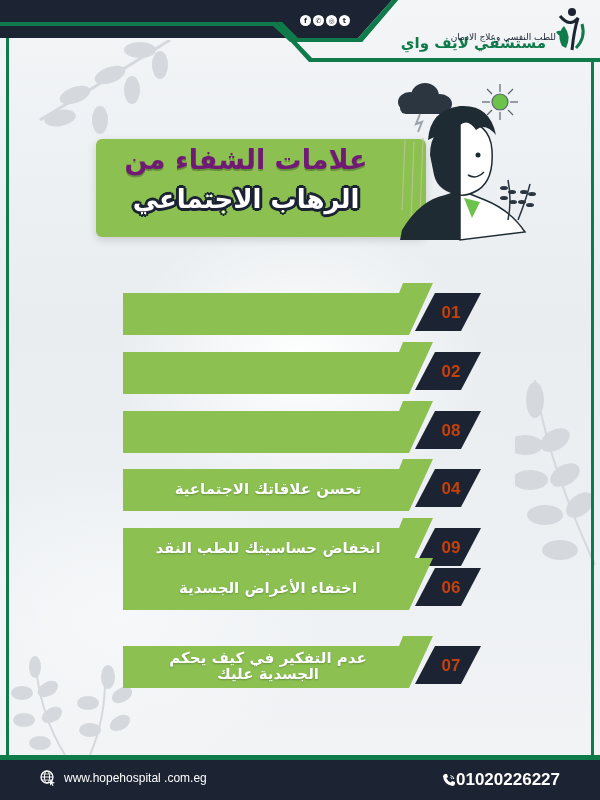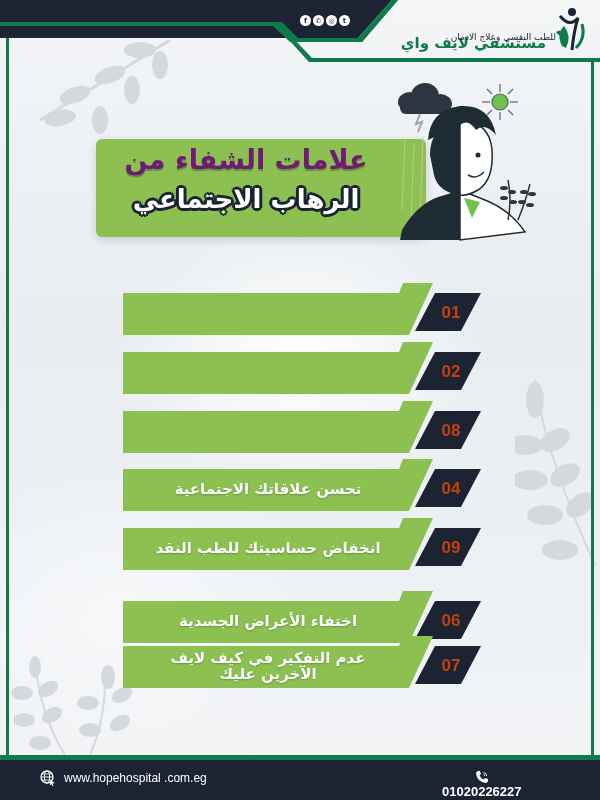--- a/index.html
+++ b/index.html
@@ -48,21 +48,21 @@
   .row .txt { position:absolute; left:4px; width:282px; top:0; height:52px; display:flex; align-items:center; justify-content:center; text-align:center;
     color:#ffffff; font-weight:bold; font-size:15px; direction:rtl; line-height:1.05; padding-top:10px;
     text-shadow:0 1px 2px rgba(0,0,0,0.25); }
   .row .num { position:absolute; left:300px; top:12px; width:56px; height:36px; display:flex; align-items:center; justify-content:center;
     color:#c2410c; font-weight:bold; font-size:17px; font-family:"Liberation Sans", sans-serif; }
 
   
   .footer-green { position:absolute; left:0; top:755px; width:600px; height:5px; background:#0f7a4a; }
   .footer { position:absolute; left:0; top:760px; width:600px; height:40px; background:#1c2333; }
   .f-web { position:absolute; left:40px; top:10px; display:flex; align-items:center; gap:8px; color:#ffffff; font-size:12px; font-family:"Liberation Sans", sans-serif; }
-  .f-phone { position:absolute; left:442px; top:10px; display:flex; align-items:center; color:#ffffff; font-size:13px; font-weight:bold; font-family:"Liberation Sans", sans-serif;flex-direction:column; }
+  .f-phone { position:absolute; left:442px; top:10px; display:flex; align-items:center; color:#ffffff; font-size:17px; font-weight:bold; font-family:"Liberation Sans", sans-serif; }
 </style>
 </head>
 <body>
 
 <div class="bg"></div>
 
 <svg class="leaf" style="left:20px;top:40px" width="160" height="100" viewBox="0 0 160 100">
   <g fill="#d5d9de">
     <path d="M20 80 Q70 50 150 0" stroke="#d5d9de" stroke-width="3" fill="none"></path>
     <ellipse cx="40" cy="78" rx="16" ry="8" transform="rotate(-10 40 78)"></ellipse>
@@ -221,34 +221,34 @@
   <div class="num">04</div>
 </div>
 <div class="row" style="top:518px">
   <svg class="green" viewBox="0 0 360 52">
       <path d="M0 10 H276 L280 0 H310 L286 52 H0 Z" fill="#8cc152"></path>
       <path d="M312 10 H358 L338 48 H292 Z" fill="#1c2333"></path>
     </svg>
   <div class="txt">انخفاض حساسيتك للطب النقد</div>
   <div class="num">09</div>
 </div>
-<div class="row" style="top:591px">
+<div class="row" style="top:558px">
   <svg class="green" viewBox="0 0 360 52">
       <path d="M0 10 H276 L280 0 H310 L286 52 H0 Z" fill="#8cc152"></path>
       <path d="M312 10 H358 L338 48 H292 Z" fill="#1c2333"></path>
     </svg>
   <div class="txt">اختفاء الأعراض الجسدية</div>
   <div class="num">06</div>
 </div>
 <div class="row" style="top:636px">
   <svg class="green" viewBox="0 0 360 52">
       <path d="M0 10 H276 L280 0 H310 L286 52 H0 Z" fill="#8cc152"></path>
       <path d="M312 10 H358 L338 48 H292 Z" fill="#1c2333"></path>
     </svg>
-  <div class="txt" style="padding:10px 30px 0 30px">عدم التفكير في كيف لايف الآخرين عليك</div>
+  <div class="txt" style="padding:10px 30px 0 30px">عدم التفكير في كيف يحكم الجسدية عليك</div>
   <div class="num">07</div>
 </div>
 
 <div class="footer-green"></div>
 <div class="footer">
   <div class="f-web">
     <svg width="16" height="16" viewBox="0 0 16 16">
       <circle cx="7" cy="7" r="6" fill="none" stroke="#fff" stroke-width="1.3"></circle>
       <ellipse cx="7" cy="7" rx="2.6" ry="6" fill="none" stroke="#fff" stroke-width="1"></ellipse>
       <line x1="1" y1="7" x2="13" y2="7" stroke="#fff" stroke-width="1"></line>

